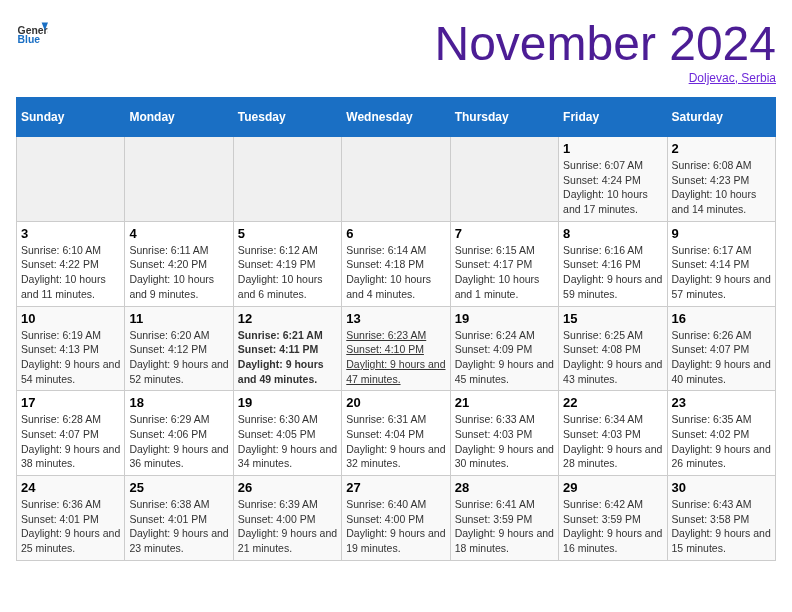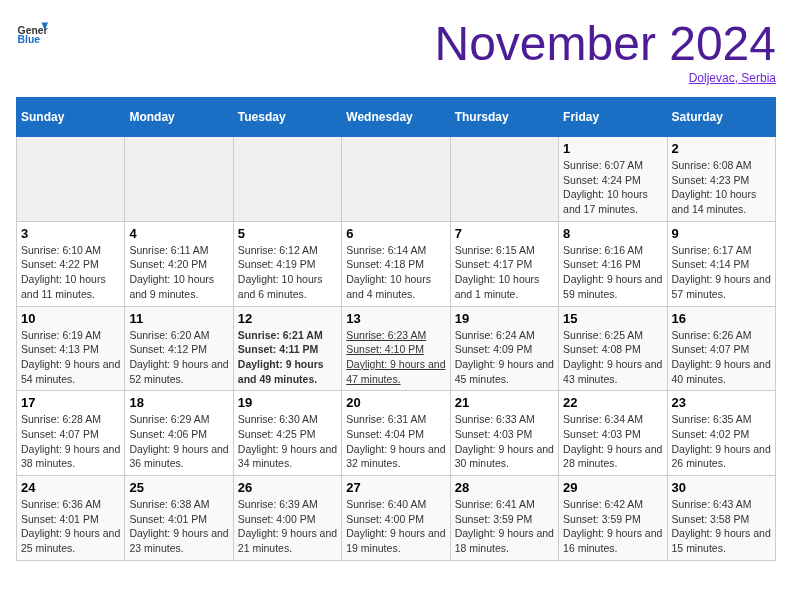--- a/index.html
+++ b/index.html
@@ -226,21 +226,21 @@
         </td>
         <td>
           <span class="day-number">18</span>
           <div class="day-info" style="white-space: pre-line;">Sunrise: 6:29 AM
 Sunset: 4:06 PM
 Daylight: 9 hours and 36 minutes.</div>
         </td>
         <td>
           <span class="day-number">19</span>
           <div class="day-info" style="white-space: pre-line;">Sunrise: 6:30 AM
-Sunset: 4:25 PM
+Sunset: 4:05 PM
 Daylight: 9 hours and 34 minutes.</div>
         </td>
         <td>
           <span class="day-number">20</span>
           <div class="day-info" style="white-space: pre-line;">Sunrise: 6:31 AM
 Sunset: 4:04 PM
 Daylight: 9 hours and 32 minutes.</div>
         </td>
         <td>
           <span class="day-number">21</span>

